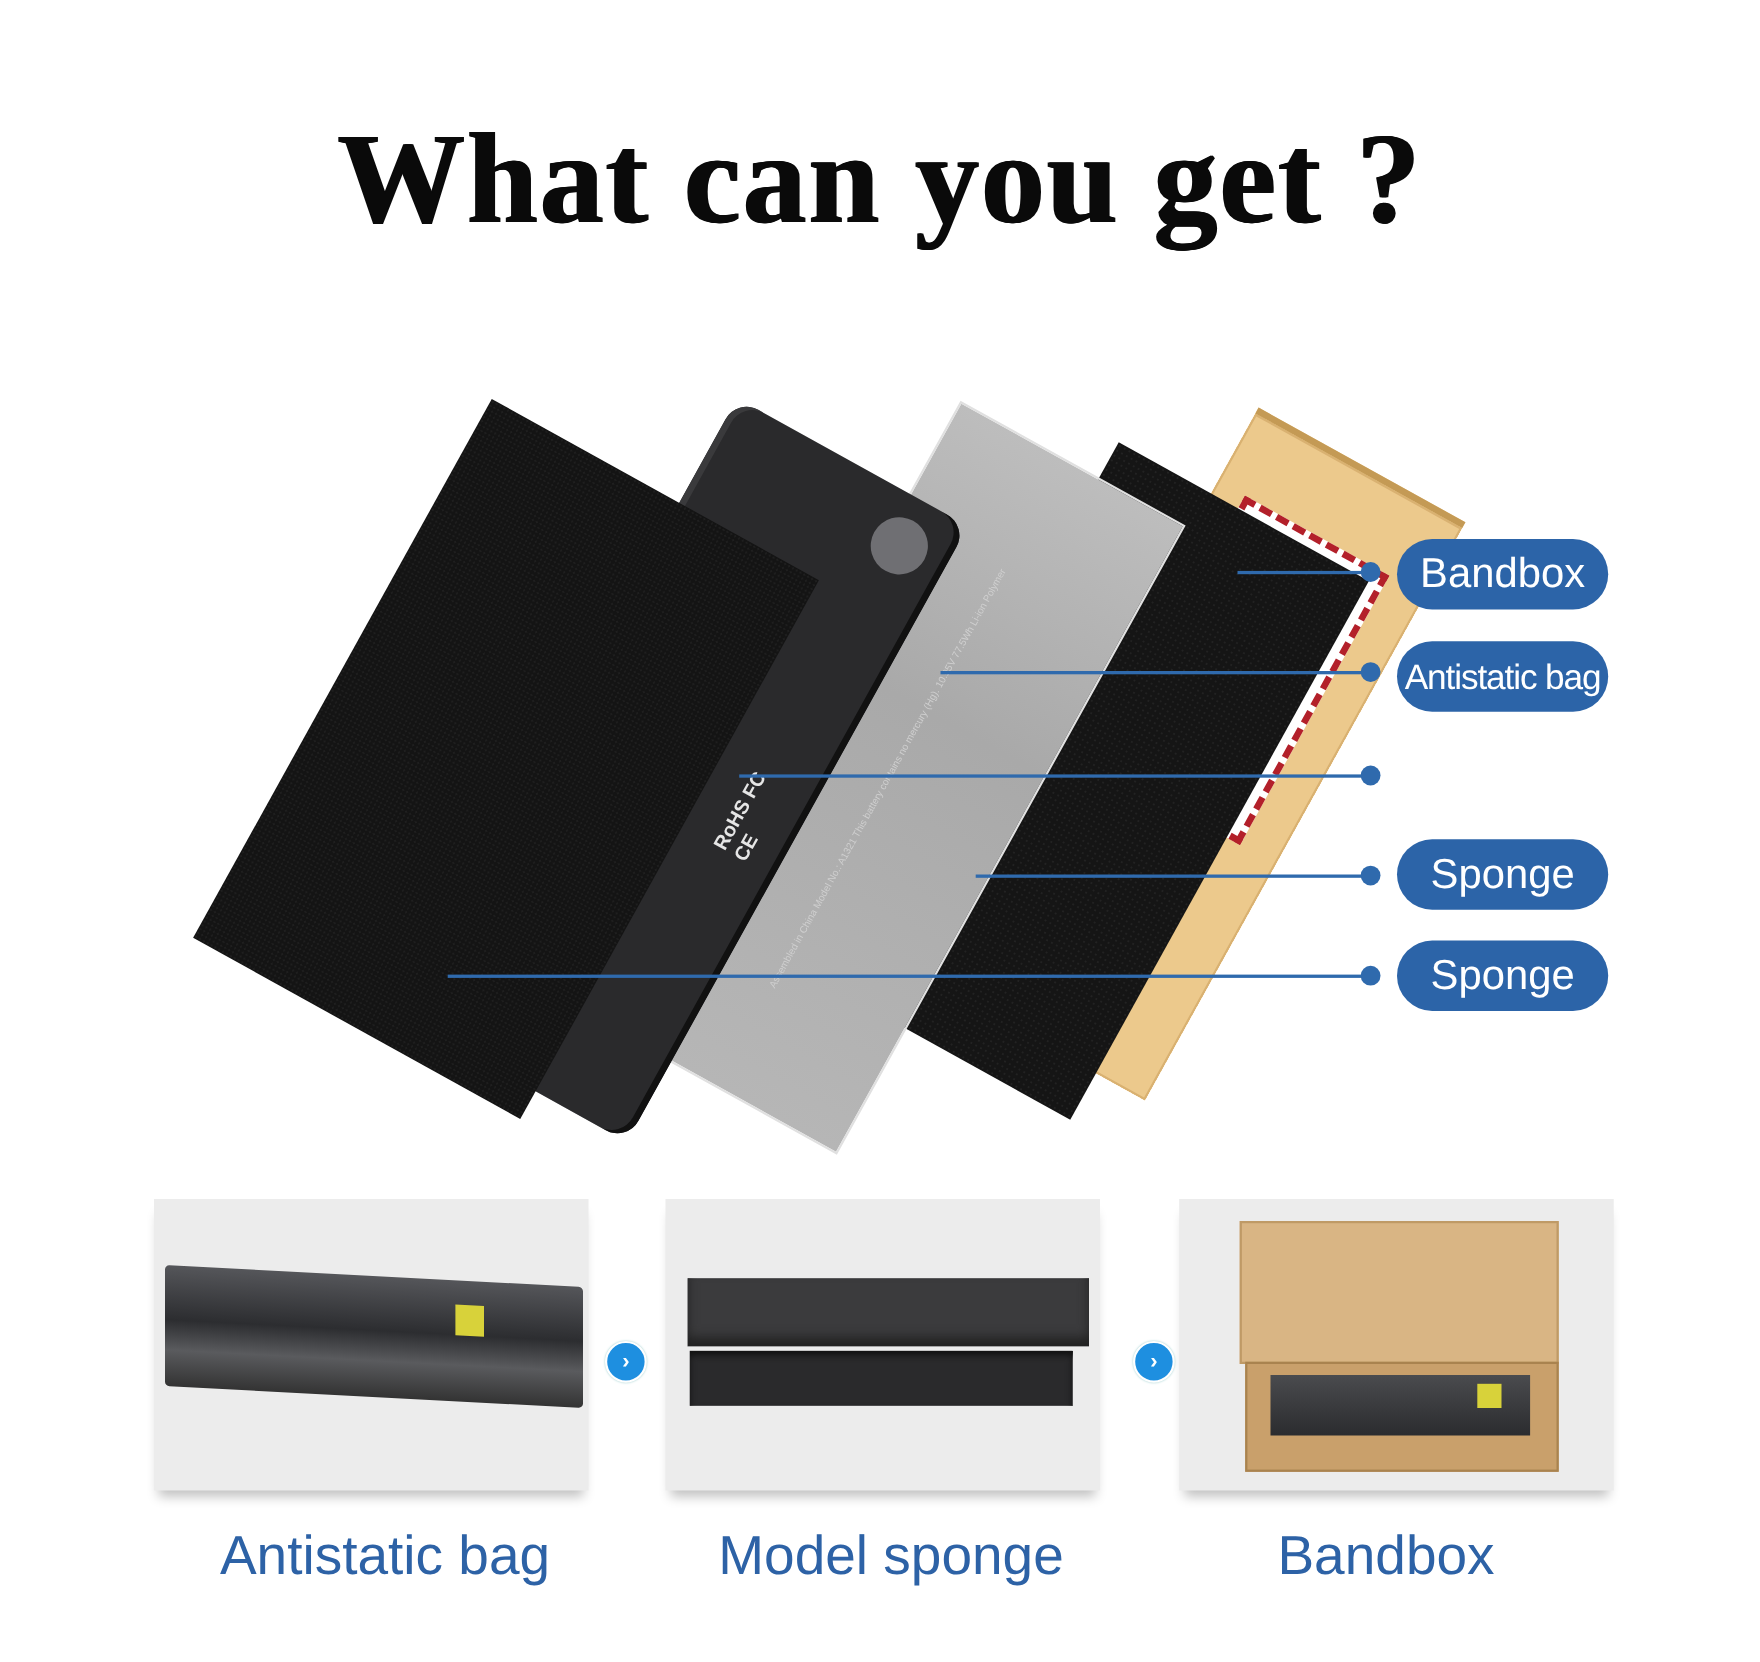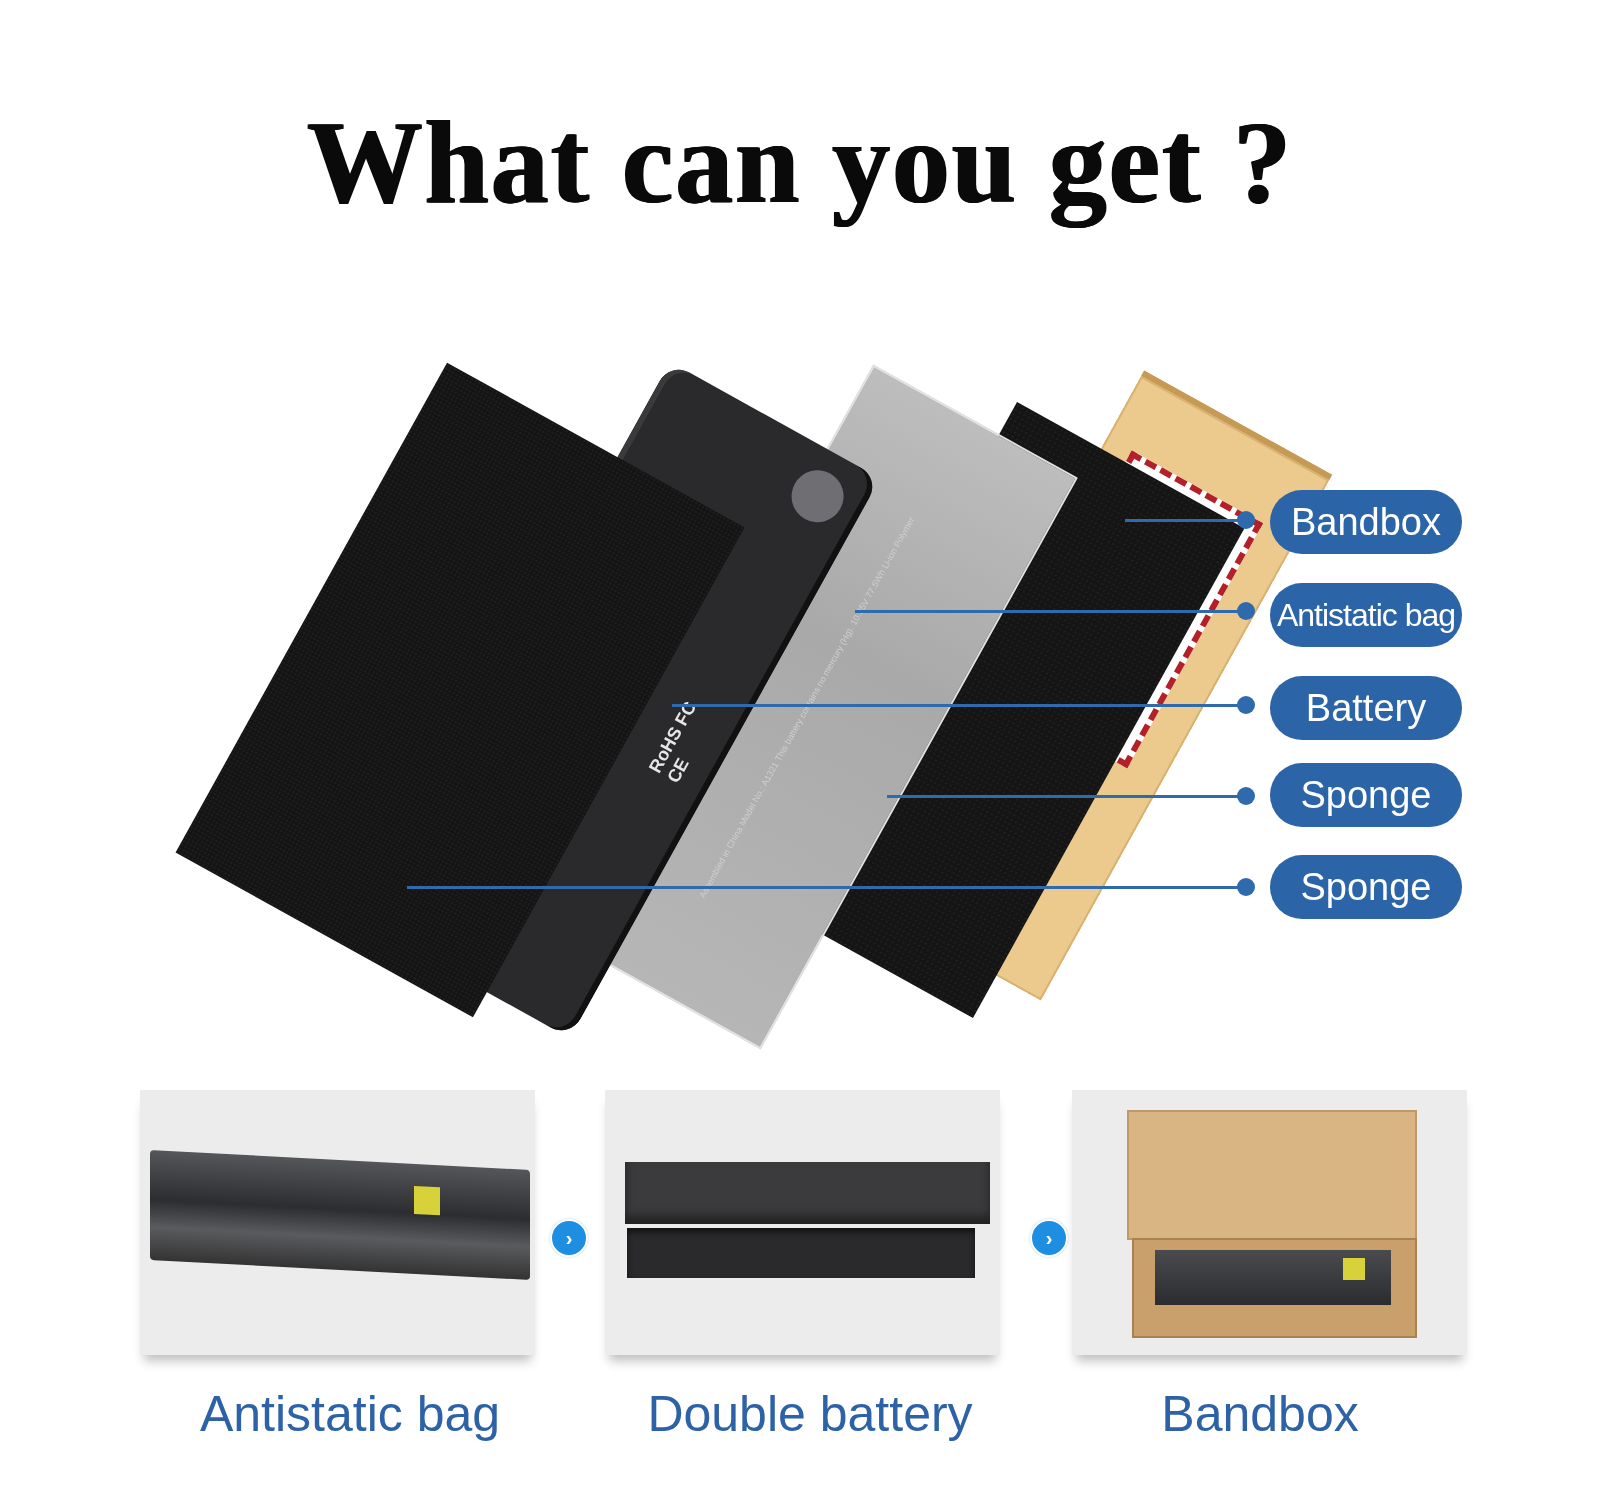--- a/index.html
+++ b/index.html
@@ -75,21 +75,20 @@
   <div class="dot" style="left:1237px; top:602px;"></div>
   <div class="leader" style="left:672px; top:704px; width:573px;"></div>
   <div class="dot" style="left:1237px; top:696px;"></div>
   <div class="leader" style="left:887px; top:795px; width:358px;"></div>
   <div class="dot" style="left:1237px; top:787px;"></div>
   <div class="leader" style="left:407px; top:886px; width:838px;"></div>
   <div class="dot" style="left:1237px; top:878px;"></div>
 
   <div class="pill" style="top:490px;">Bandbox</div>
   <div class="pill narrow" style="top:583px;">Antistatic bag</div>
-  <div class="pill" style="top:676px;">Battery</div>
   <div class="pill" style="top:763px;">Sponge</div>
   <div class="pill" style="top:855px;">Sponge</div>
 </div>
 
 <div class="card" style="left:140px;">
   <div class="img" style="left:10px; top:70px; width:380px; height:110px; background:linear-gradient(180deg,#55565a 0%,#2c2d30 45%,#5a5b5e 70%,#333 100%); transform:skewY(3deg); border-radius:4px;">
     <div style="position:absolute; right:90px; top:22px; width:26px; height:28px; background:#d8d23a;"></div>
   </div>
 </div>
 <div class="arrow-btn" style="left:550px; top:1219px;">›</div>
@@ -104,14 +103,14 @@
   <div class="img" style="left:55px; top:20px; width:290px; height:225px;">
     <div style="position:absolute; left:0; top:0; width:290px; height:130px; background:#d9b584; border:2px solid #bf9a66; box-sizing:border-box;"></div>
     <div style="position:absolute; left:5px; top:128px; width:285px; height:100px; background:#c9a06b; border:2px solid #a9834f; box-sizing:border-box;"></div>
     <div style="position:absolute; left:28px; top:140px; width:236px; height:55px; background:linear-gradient(180deg,#4a4b4e,#2b2c2f);">
       <div style="position:absolute; right:26px; top:8px; width:22px; height:22px; background:#d8d23a;"></div>
     </div>
   </div>
 </div>
 
 <div class="caption" style="left:140px;">Antistatic bag</div>
-<div class="caption" style="left:600px;">Double battery</div>
+<div class="caption" style="left:600px;">Model sponge</div>
 <div class="caption" style="left:1050px;">Bandbox</div>
 
 </body></html>

